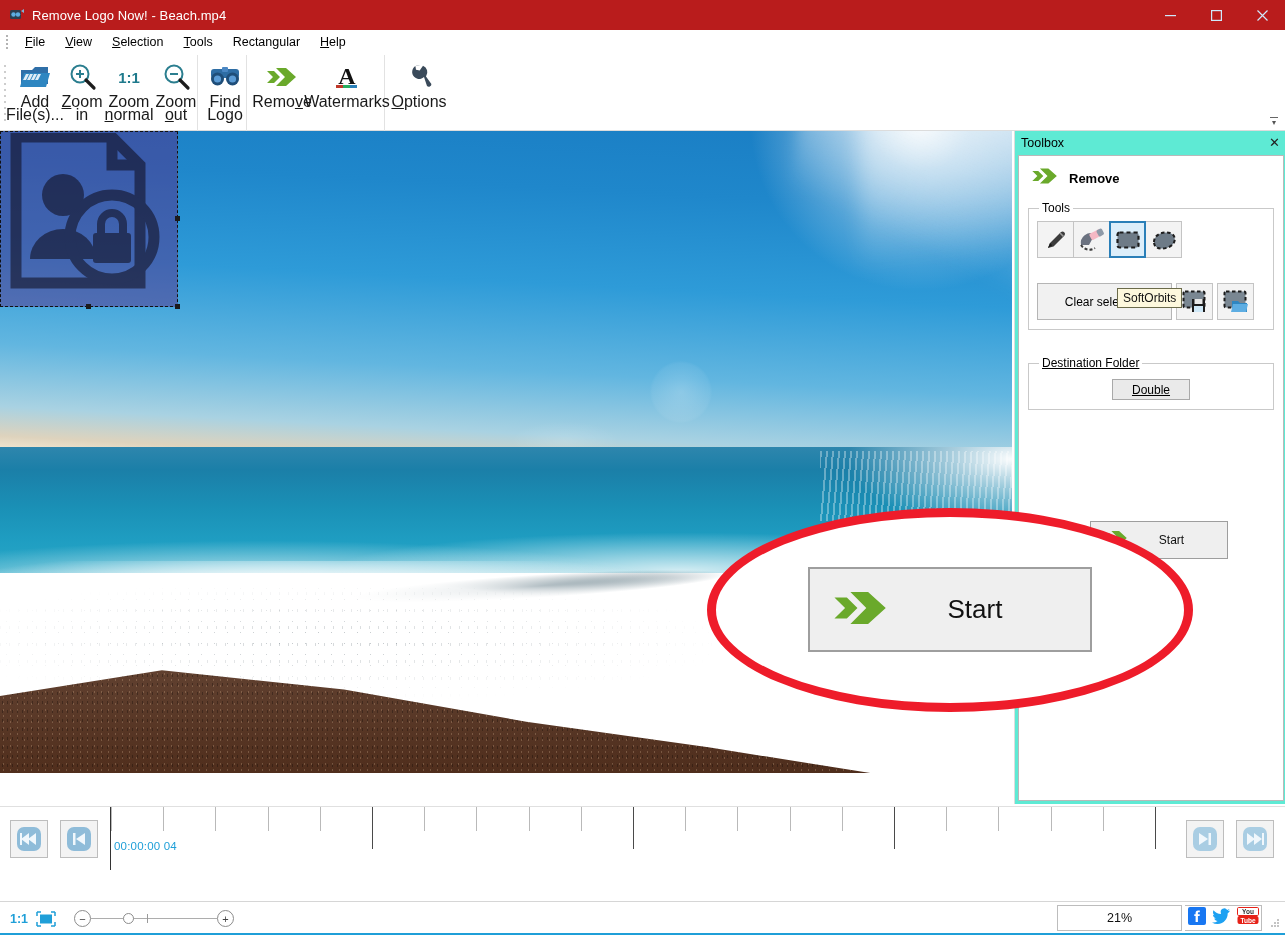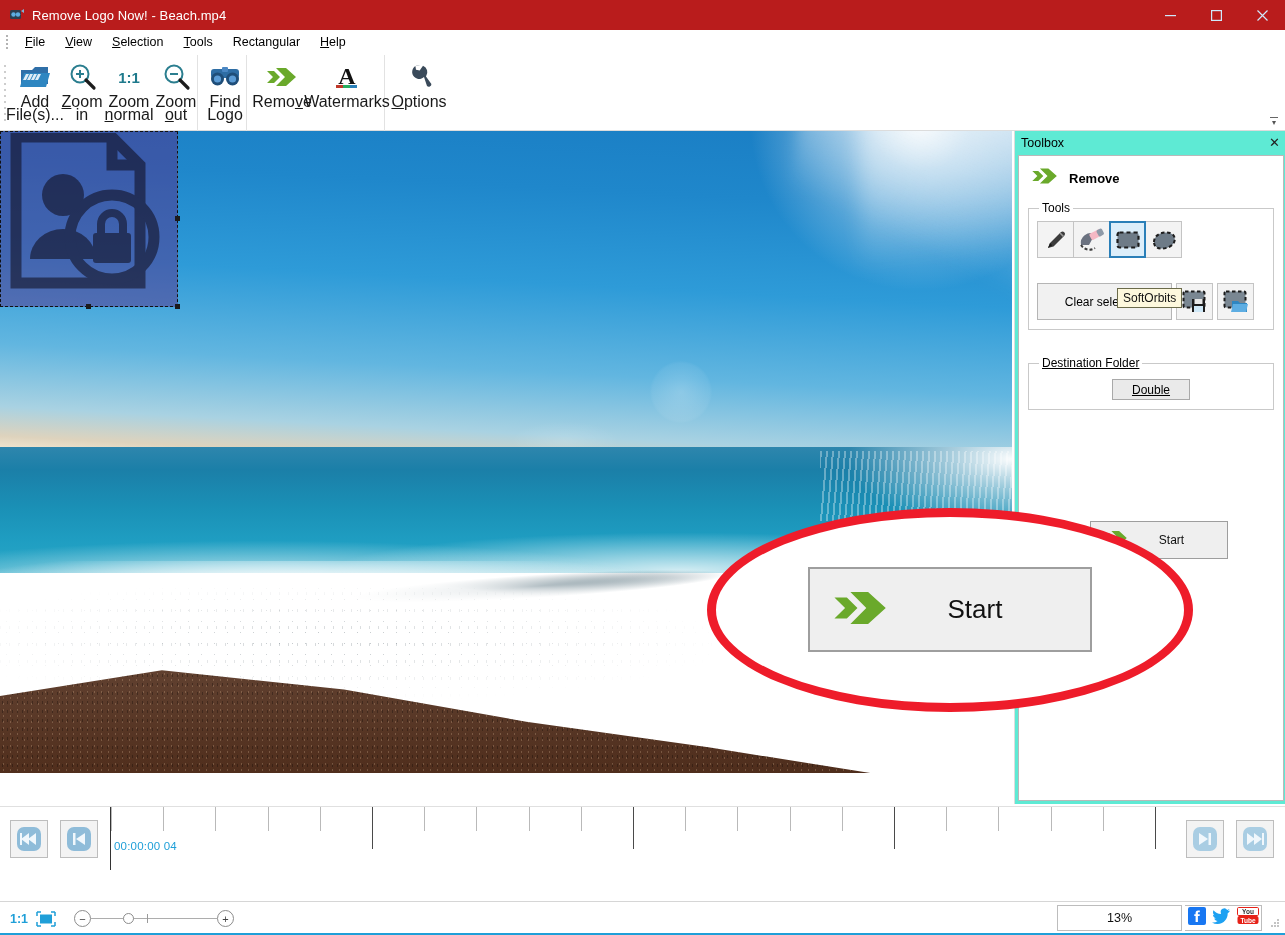--- a/index.html
+++ b/index.html
@@ -718,21 +718,21 @@
       <span class="zs-circle">−</span>
       <span class="zs-line">
         <span class="zs-knob"></span>
         <span class="zs-mid"></span>
       </span>
       <span class="zs-circle">+</span>
     </span>
   </div>
 
   <div class="sb-zoom-box">
-    <span>13%</span>
+    <span>21%</span>
   </div>
 
   <div class="sb-social">
     <span>
       <svg width="18" height="18" viewBox="0 0 18 18">
         <rect width="18" height="18" rx="2" fill="#1877f2"></rect>
         <path d="M11.6 9.1 H9.9 V15 H7.6 V9.1 H6.3 V7.2 H7.6 V6 c0 -1.6 .7 -2.6 2.6 -2.6 h1.6 v1.9 h-1 c-.7 0 -.9 .3 -.9 .8 v1.1 h1.9 Z" fill="#fff"></path>
       </svg>
     </span>
     <span>

